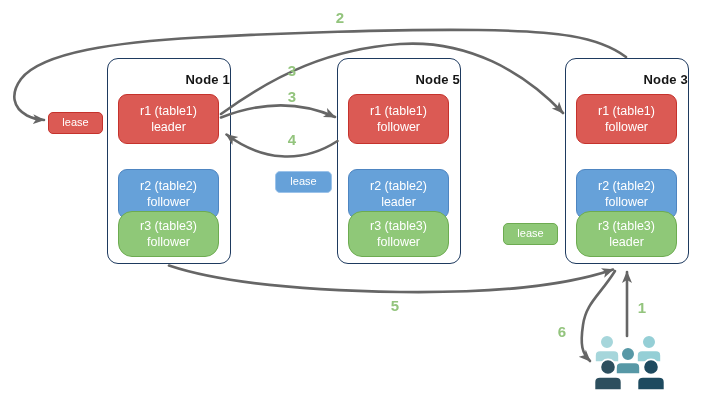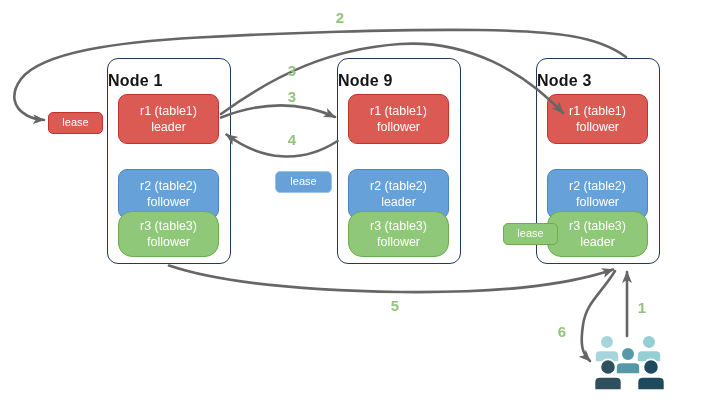--- a/index.html
+++ b/index.html
@@ -7,21 +7,21 @@
     position:relative; width:704px; height:405px; background:#ffffff;
     font-family:"Liberation Sans", sans-serif; overflow:hidden;
   }
   .arrows { position:absolute; left:0; top:0; z-index:5; pointer-events:none; }
   .node {
     position:absolute; top:58px; width:124px; height:206px; box-sizing:border-box;
     background:#ffffff; border:1.5px solid var(--node-border,#1e3a5f); border-radius:11px;
     z-index:2;
   }
   .node-title {
-    margin-top:13px; text-align:left; font-size:16px; font-weight:bold;
+    margin-top:13px; text-align:right; font-size:13px; font-weight:bold;
     color:var(--title-color,#151515); letter-spacing:0.2px;
   }
   .replica {
     position:absolute; left:10px; width:101px; height:50px; box-sizing:border-box;
     border-radius:9px; border:1.5px solid; color:var(--replica-text,#fff);
     font-size:12.5px; line-height:16px; text-align:center;
     display:flex; flex-direction:column; justify-content:center;
   }
   .replica.red   { background:var(--red-fill);   border-color:var(--red-border); }
   .replica.blue  { background:var(--blue-fill);  border-color:var(--blue-border);margin-top:16px; }
@@ -75,36 +75,36 @@
       <div>r2 (table2)</div>
       <div>follower</div>
     </div>
     <div class="replica green r3">
       <div>r3 (table3)</div>
       <div>follower</div>
     </div>
   </div>
 
   <div class="node" style="left:337px">
-    <div class="node-title">Node 9</div>
+    <div class="node-title">Node 5</div>
     <div class="replica red r1">
       <div>r1 (table1)</div>
       <div>follower</div>
     </div>
     <div class="replica blue r2">
       <div>r2 (table2)</div>
       <div>leader</div>
     </div>
     <div class="replica green r3">
       <div>r3 (table3)</div>
       <div>follower</div>
     </div>
   </div>
 
-  <div class="node" style="left:536px">
+  <div class="node" style="left:565px">
     <div class="node-title">Node 3</div>
     <div class="replica red r1">
       <div>r1 (table1)</div>
       <div>follower</div>
     </div>
     <div class="replica blue r2">
       <div>r2 (table2)</div>
       <div>follower</div>
     </div>
     <div class="replica green r3">

